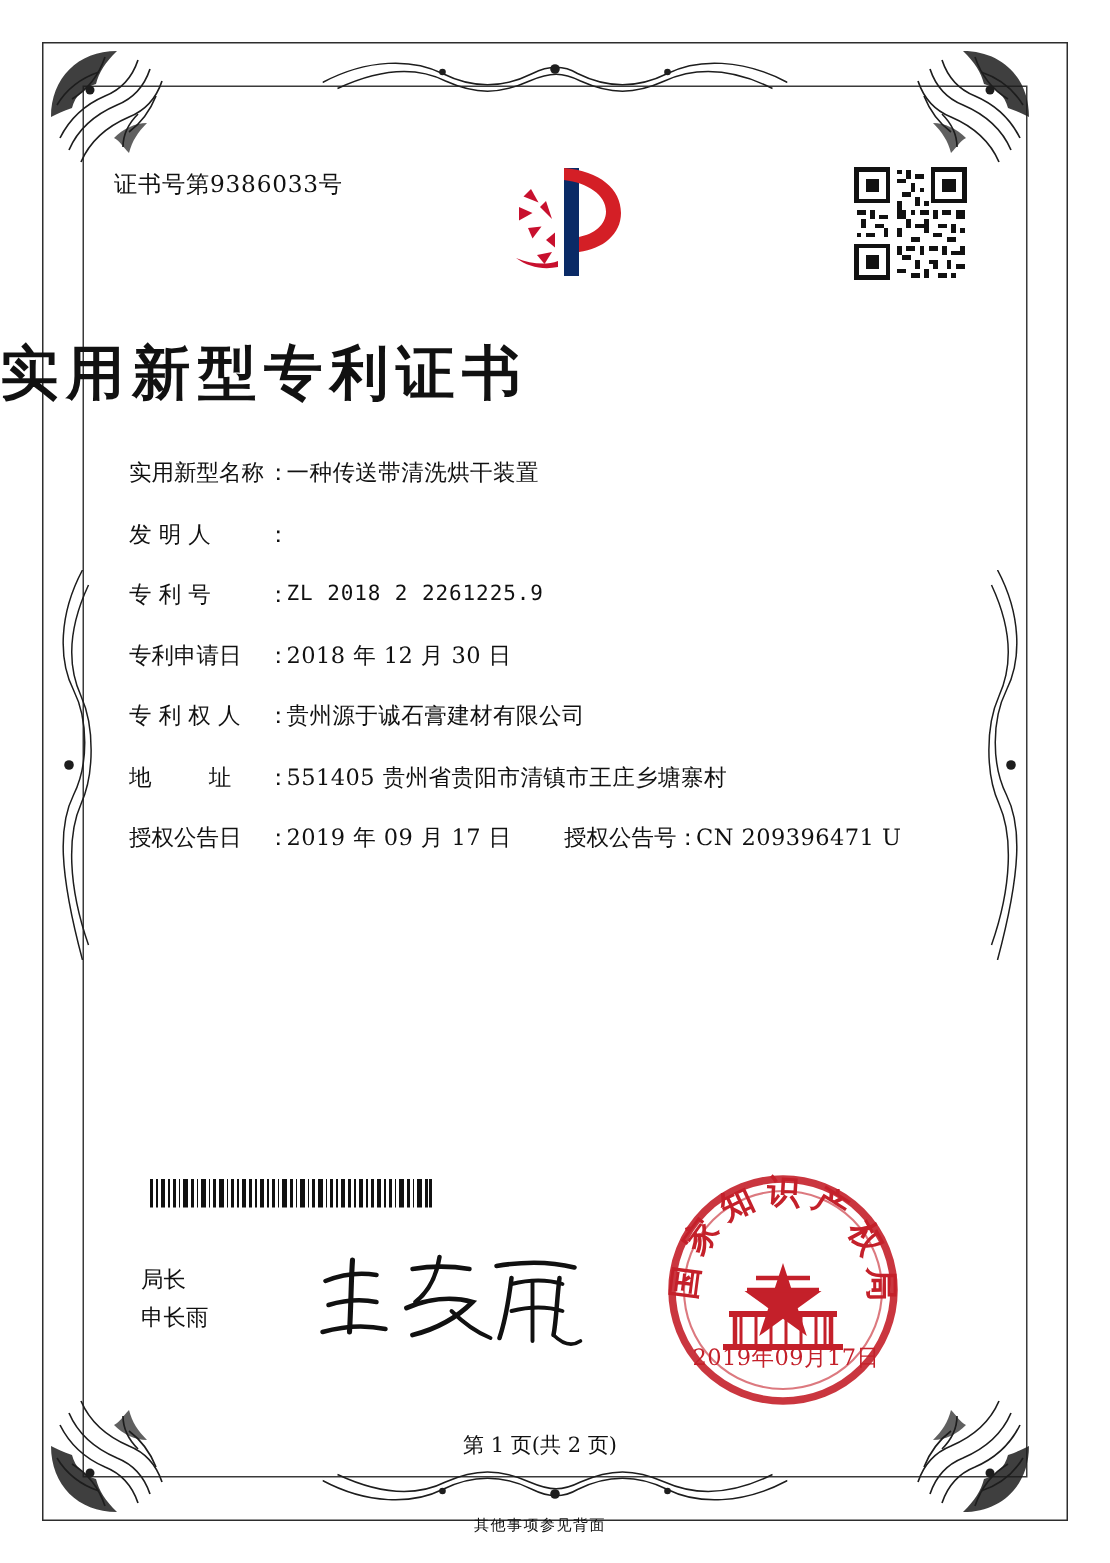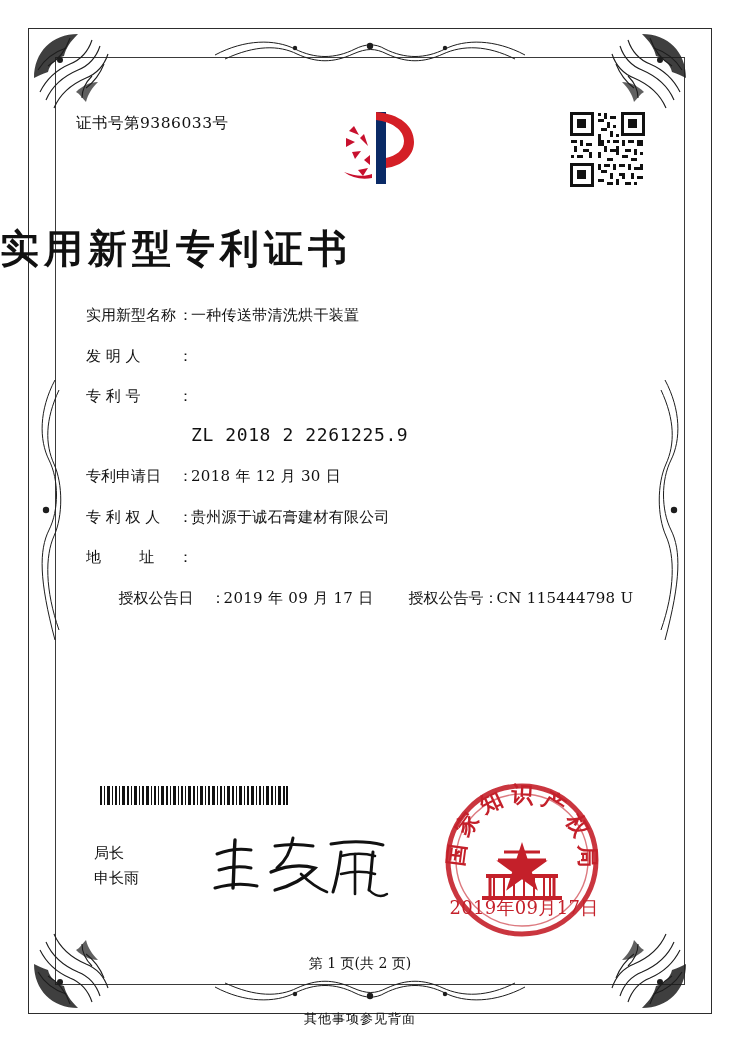--- a/index.html
+++ b/index.html
@@ -117,29 +117,27 @@
   .field-colon {
     width: 13px;
     flex: 0 0 13px;
   }
   .field-value {
     flex: 1;
     letter-spacing: 0.3px;
   }
   .field-value.mono {
     font-family: "DejaVu Sans Mono", monospace;
-    font-size: 18px;
+    font-size: 14px;
     letter-spacing: 0.6px;
-    margin-top: 36px;
   }
   .row-split {
     display: flex;
     align-items: baseline;
     margin-bottom: 12px;
-    justify-content: center;
   }
   .split-left { flex: 0 0 290px; display: flex; align-items: baseline; }
   .split-right { display: flex; align-items: baseline; }
   .split-right .field-label { width: auto; flex: 0 0 auto; }
 
   
   .body-text {
     position: absolute;
     left: 86px;
     top: 600px;
@@ -188,41 +186,41 @@
     top: 776px;
     width: 168px;
     height: 168px;
   }
   .seal-date {
     position: absolute;
     left: 448px;
     top: 896px;
     width: 152px;
     text-align: center;
-    font-size: 18px;
+    font-size: 15px;
     color: #c4202a;
     font-family: "DejaVu Serif", serif;
     letter-spacing: 0.3px;
   }
 
   
   .page-num {
     position: absolute;
     left: 0; right: 0;
     top: 955px;
     text-align: center;
     font-size: 14px;
     font-family: "DejaVu Serif", serif;
   }
   .footer-note {
     position: absolute;
     left: 0; right: 0;
     top: 1010px;
     text-align: center;
-    font-size: 13px;
+    font-size: 10px;
     font-family: "DejaVu Serif", serif;
     letter-spacing: 1px;
   }
 </style>
 </head>
 <body>
 
 <div id="page">
 
   <div class="border-line border-outer"></div>
@@ -429,32 +427,33 @@
 
     <div class="field-row">
       <span class="field-label">专 利 权 人</span>
       <span class="field-colon">：</span>
       <span class="field-value">贵州源于诚石膏建材有限公司</span>
     </div>
 
     <div class="field-row">
       <span class="field-label">地        址</span>
       <span class="field-colon">：</span>
+      <span class="field-value">551405 贵州省贵阳市清镇市王庄乡塘寨村</span>
     </div>
 
     <div class="row-split">
       <span class="split-left">
         <span class="field-label">授权公告日</span>
         <span class="field-colon">：</span>
         <span class="field-value">2019 年 09 月 17 日</span>
       </span>
       <span class="split-right">
         <span class="field-label">授权公告号</span>
         <span class="field-colon">：</span>
-        <span class="field-value">CN 115444798 U</span>
+        <span class="field-value">CN 209396471 U</span>
       </span>
     </div>
   </div>
 
 
   <div class="barcode">
     <svg viewBox="0 0 188 19" width="188" height="19" shape-rendering="crispEdges">
       <g fill="#111">
         <rect x="0" y="0" width="2" height="19"></rect>
           <rect x="4" y="0" width="1" height="19"></rect>

